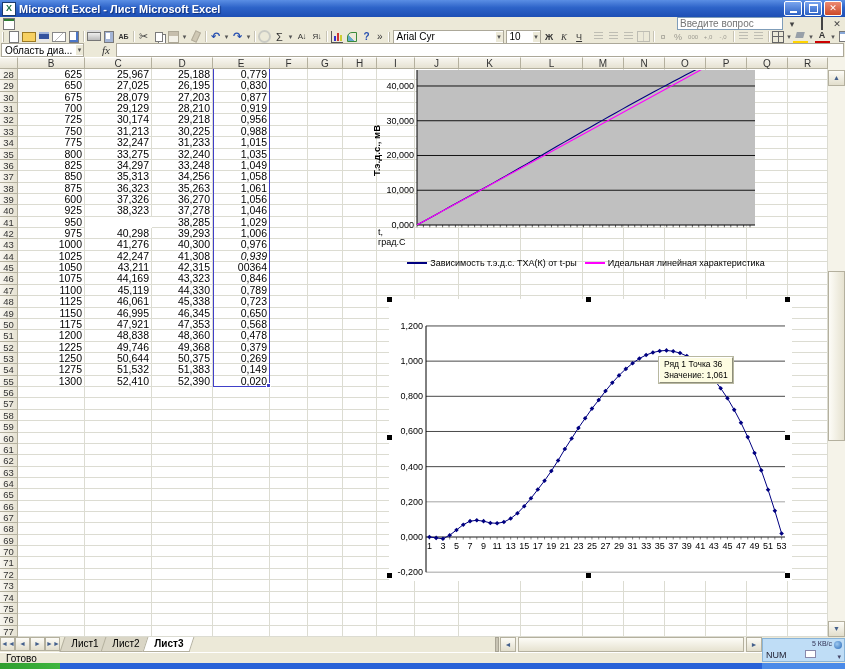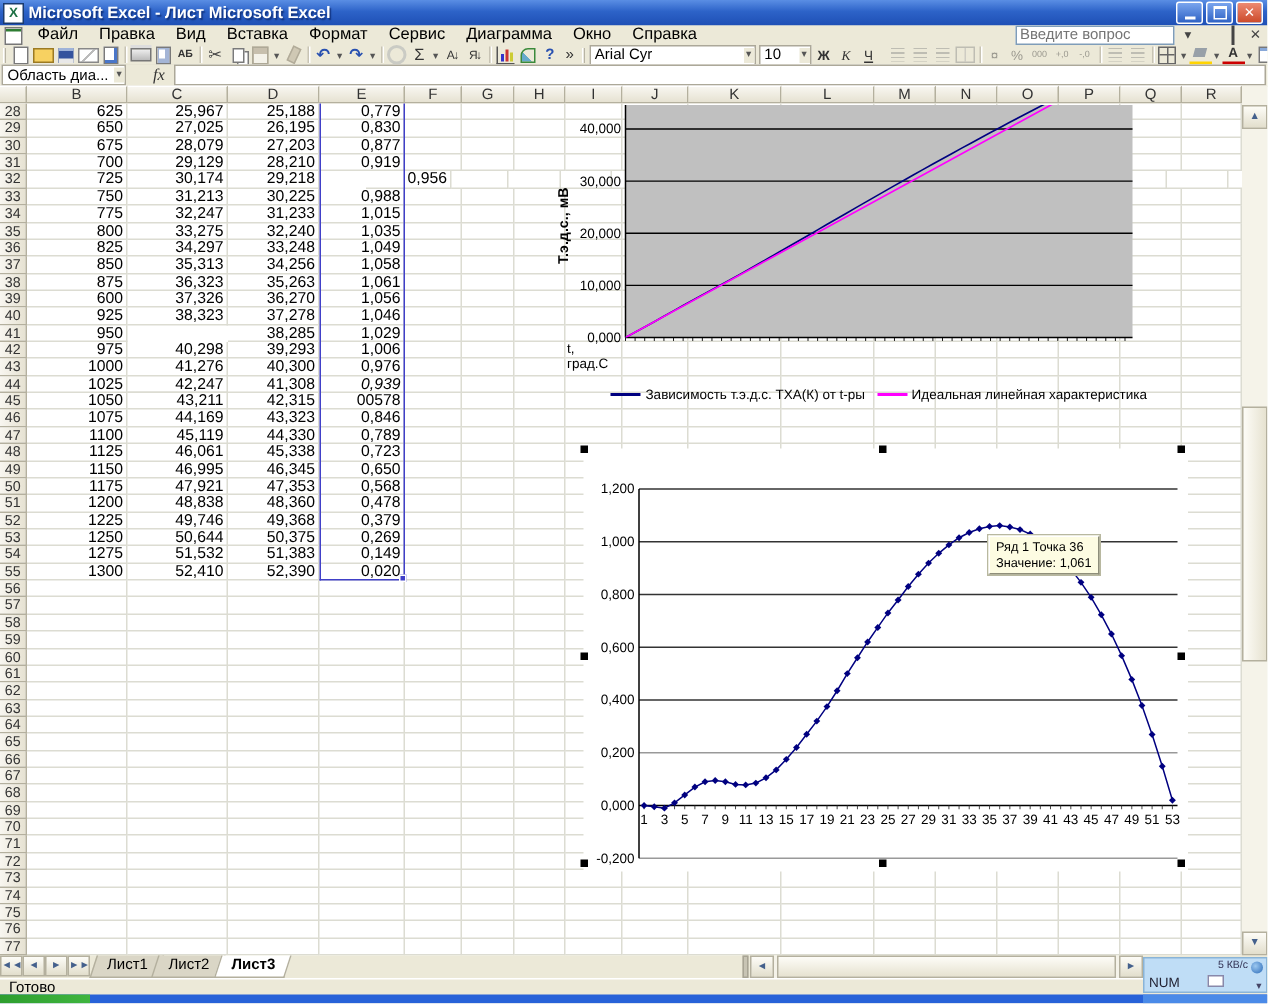--- a/index.html
+++ b/index.html
@@ -183,31 +183,20 @@
         </span>
       <span class="tbb">
           <span class="glyph-rest"></span>
         </span>
       <span class="tbb close">✕</span>
     </span>
   </div>
 
   <div class="menubar">
     <span class="mb-docicon"></span>
-    <span id="menu-items" style="display:flex;">
-        <span class="menu-item">Файл</span>
-        <span class="menu-item">Правка</span>
-        <span class="menu-item">Вид</span>
-        <span class="menu-item">Вставка</span>
-        <span class="menu-item">Формат</span>
-        <span class="menu-item">Сервис</span>
-        <span class="menu-item">Диаграмма</span>
-        <span class="menu-item">Окно</span>
-        <span class="menu-item">Справка</span>
-      </span>
     <span class="mb-right">
       <input class="question-box" placeholder="Введите вопрос" style="">
       <span class="mb-ctl">▾</span>
       <span class="mb-ctl"><span class="glyph-min" style="margin:8px auto 0;"></span></span>
       <span class="mb-ctl"><span class="glyph-rest" style="margin:2px auto 0;"></span></span>
       <span class="mb-ctl">✕</span>
     </span>
   </div>
 
   <div class="toolbar">
@@ -392,21 +381,21 @@
         <span class="cell" style="width: 41px;"></span>
         <span class="cell" style="width: 41px;"></span>
         <span class="cell" style="width: 41px;"></span>
         <span class="cell" style="width: 40px;"></span>
       </div>
       <div class="grow">
         <span class="rowhdr">32</span>
         <span class="cell" style="width: 67px;">725</span>
         <span class="cell" style="width: 67px;">30,174</span>
         <span class="cell" style="width: 61px;">29,218</span>
-        <span class="cell" style="width: 57px; margin-left: 31px;">0,956</span>
+        <span class="cell" style="width: 57px;">0,956</span>
         <span class="cell" style="width: 38px;"></span>
         <span class="cell" style="width: 35px;"></span>
         <span class="cell" style="width: 34px;"></span>
         <span class="cell" style="width: 38px;"></span>
         <span class="cell" style="width: 44px;"></span>
         <span class="cell" style="width: 62px;"></span>
         <span class="cell" style="width: 62px;"></span>
         <span class="cell" style="width: 41px;"></span>
         <span class="cell" style="width: 41px;"></span>
         <span class="cell" style="width: 41px;"></span>
@@ -652,21 +641,21 @@
         <span class="cell" style="width: 41px;"></span>
         <span class="cell" style="width: 41px;"></span>
         <span class="cell" style="width: 41px;"></span>
         <span class="cell" style="width: 40px;"></span>
       </div>
       <div class="grow">
         <span class="rowhdr">45</span>
         <span class="cell" style="width: 67px;">1050</span>
         <span class="cell" style="width: 67px;">43,211</span>
         <span class="cell" style="width: 61px;">42,315</span>
-        <span class="cell" style="width: 57px;">00578</span>
+        <span class="cell" style="width: 57px;">00364</span>
         <span class="cell" style="width: 38px;"></span>
         <span class="cell" style="width: 35px;"></span>
         <span class="cell" style="width: 34px;"></span>
         <span class="cell" style="width: 38px;"></span>
         <span class="cell" style="width: 44px;"></span>
         <span class="cell" style="width: 62px;"></span>
         <span class="cell" style="width: 62px;"></span>
         <span class="cell" style="width: 41px;"></span>
         <span class="cell" style="width: 41px;"></span>
         <span class="cell" style="width: 41px;"></span>

